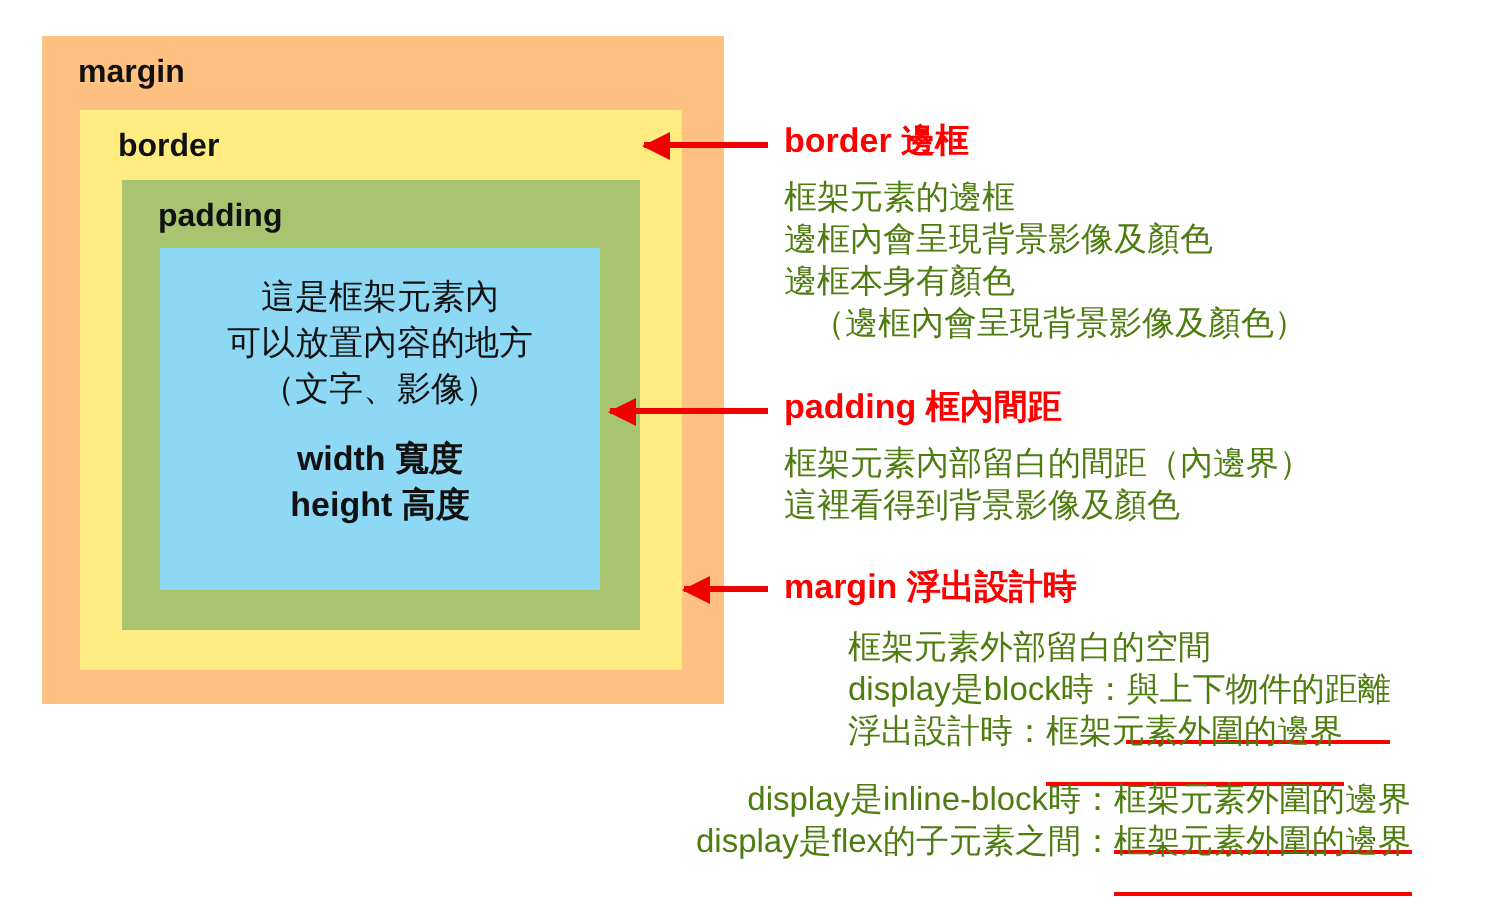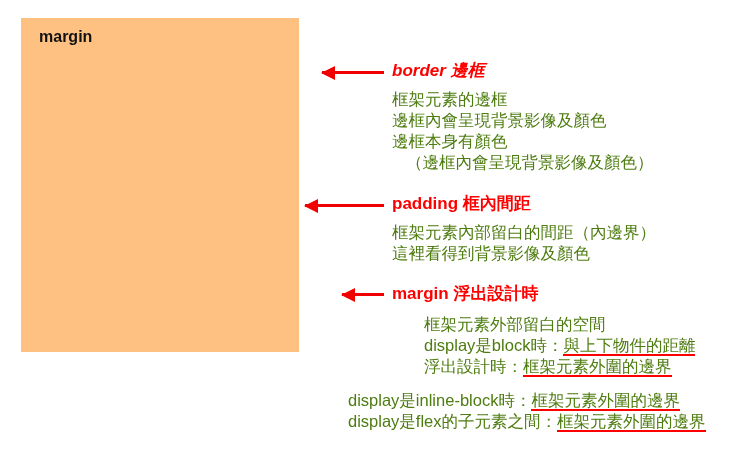--- a/index.html
+++ b/index.html
@@ -14,21 +14,21 @@
     overflow: hidden;
     font-family: "Liberation Sans", "DejaVu Sans", sans-serif;
     color: #1a1a1a;
   }
 
   
   #box-diagram {
     position: absolute;
     left: 21px;
     top: 18px;
-    width: 278px;
+    width: 341px;
     height: 334px;
     background: #ffc182;           
     box-sizing: border-box;
   }
   .band-label {
     font-weight: bold;
     font-size: 16px;
     line-height: 1;
     color: #111111;
     letter-spacing: 0px;
@@ -127,37 +127,57 @@
     font-size: 16.5px;
     line-height: 21px;
     white-space: nowrap;
   }
   .note-body .ind {
     display: block;
     padding-left: 14px;
   }
   .u {
     border-bottom: 2px solid #ff0000;
-    padding-bottom: 0px;
+    padding-bottom: 16px;
   }
 </style>
 </head>
 <body>
 
 <div id="box-diagram">
 
   <div class="band-label" id="margin-label">margin</div>
 
+  <div id="border-band">
+
+    <div class="band-label" id="border-label">border</div>
+
+    <div id="padding-band">
+
+      <div class="band-label" id="padding-label">padding</div>
+
+      <div id="content-band">
+        <div class="content-line">這是框架元素內</div>
+        <div class="content-line">可以放置內容的地方</div>
+        <div class="content-line">（文字、影像）</div>
+        <div id="content-dims">
+          <div class="content-line strong">width 寬度</div>
+          <div class="content-line strong">height 高度</div>
+        </div>
+      </div>
+
+    </div>
+  </div>
 </div>
 
 <div class="arrow" style="left:322px; top:71px; width:62px;"></div>
 <div class="arrow" style="left:305px; top:204px; width:79px;"></div>
 <div class="arrow" style="left:342px; top:293px; width:42px;"></div>
 
-<div class="note-head" style="left:392px; top:62px;font-style:italic;">border 邊框</div>
+<div class="note-head" style="left:392px; top:62px;">border 邊框</div>
 <div class="note-body" style="left:392px; top:89px;">
   <span style="display:block">框架元素的邊框</span>
   <span style="display:block">邊框內會呈現背景影像及顏色</span>
   <span style="display:block">邊框本身有顏色</span>
   <span class="ind">（邊框內會呈現背景影像及顏色）</span>
 </div>
 
 <div class="note-head" style="left:392px; top:195px;">padding 框內間距</div>
 <div class="note-body" style="left:392px; top:222px;">
   <span style="display:block">框架元素內部留白的間距（內邊界）</span>
@@ -168,20 +188,20 @@
 <div class="note-body" style="left:392px; top:314px;margin-left:32px;">
   <span style="display:block">框架元素外部留白的空間</span>
   <span style="display:block">
     <span>display是block時：</span><span class="u">與上下物件的距離</span>
   </span>
   <span style="display:block">
     <span>浮出設計時：</span><span class="u">框架元素外圍的邊界</span>
   </span>
 </div>
 
-<div class="note-body" style="left:348px; top:390px;">
+<div class="note-body" style="left:348px; top:390px;text-align:right;">
   <span style="display:block">
     <span>display是inline-block時：</span><span class="u">框架元素外圍的邊界</span>
   </span>
   <span style="display:block">
     <span>display是flex的子元素之間：</span><span class="u">框架元素外圍的邊界</span>
   </span>
 </div>
 
 </body></html>

